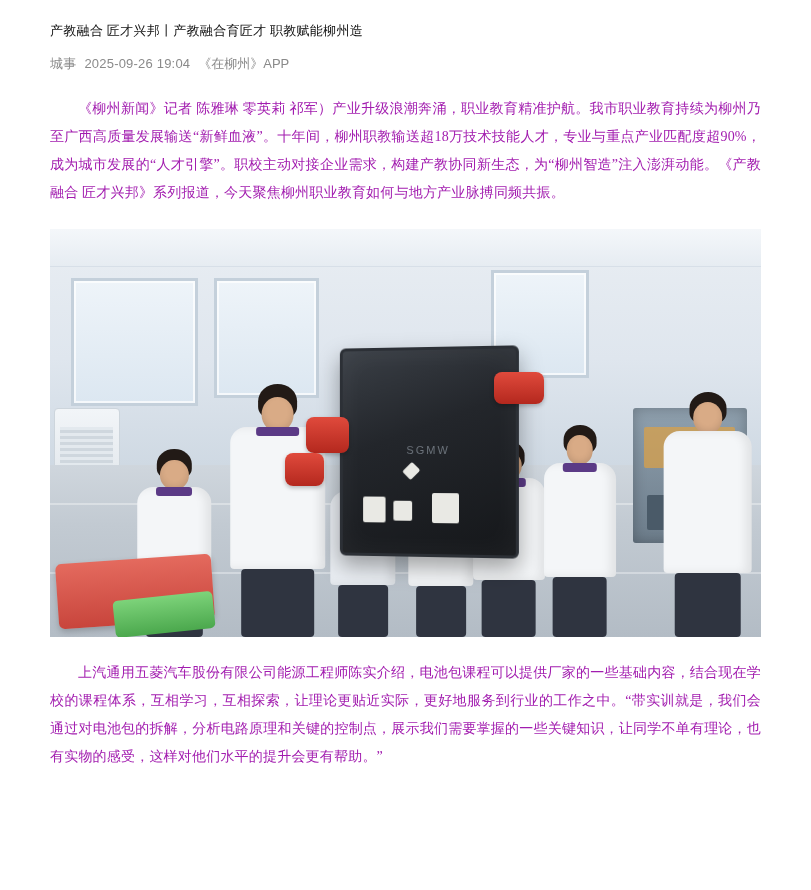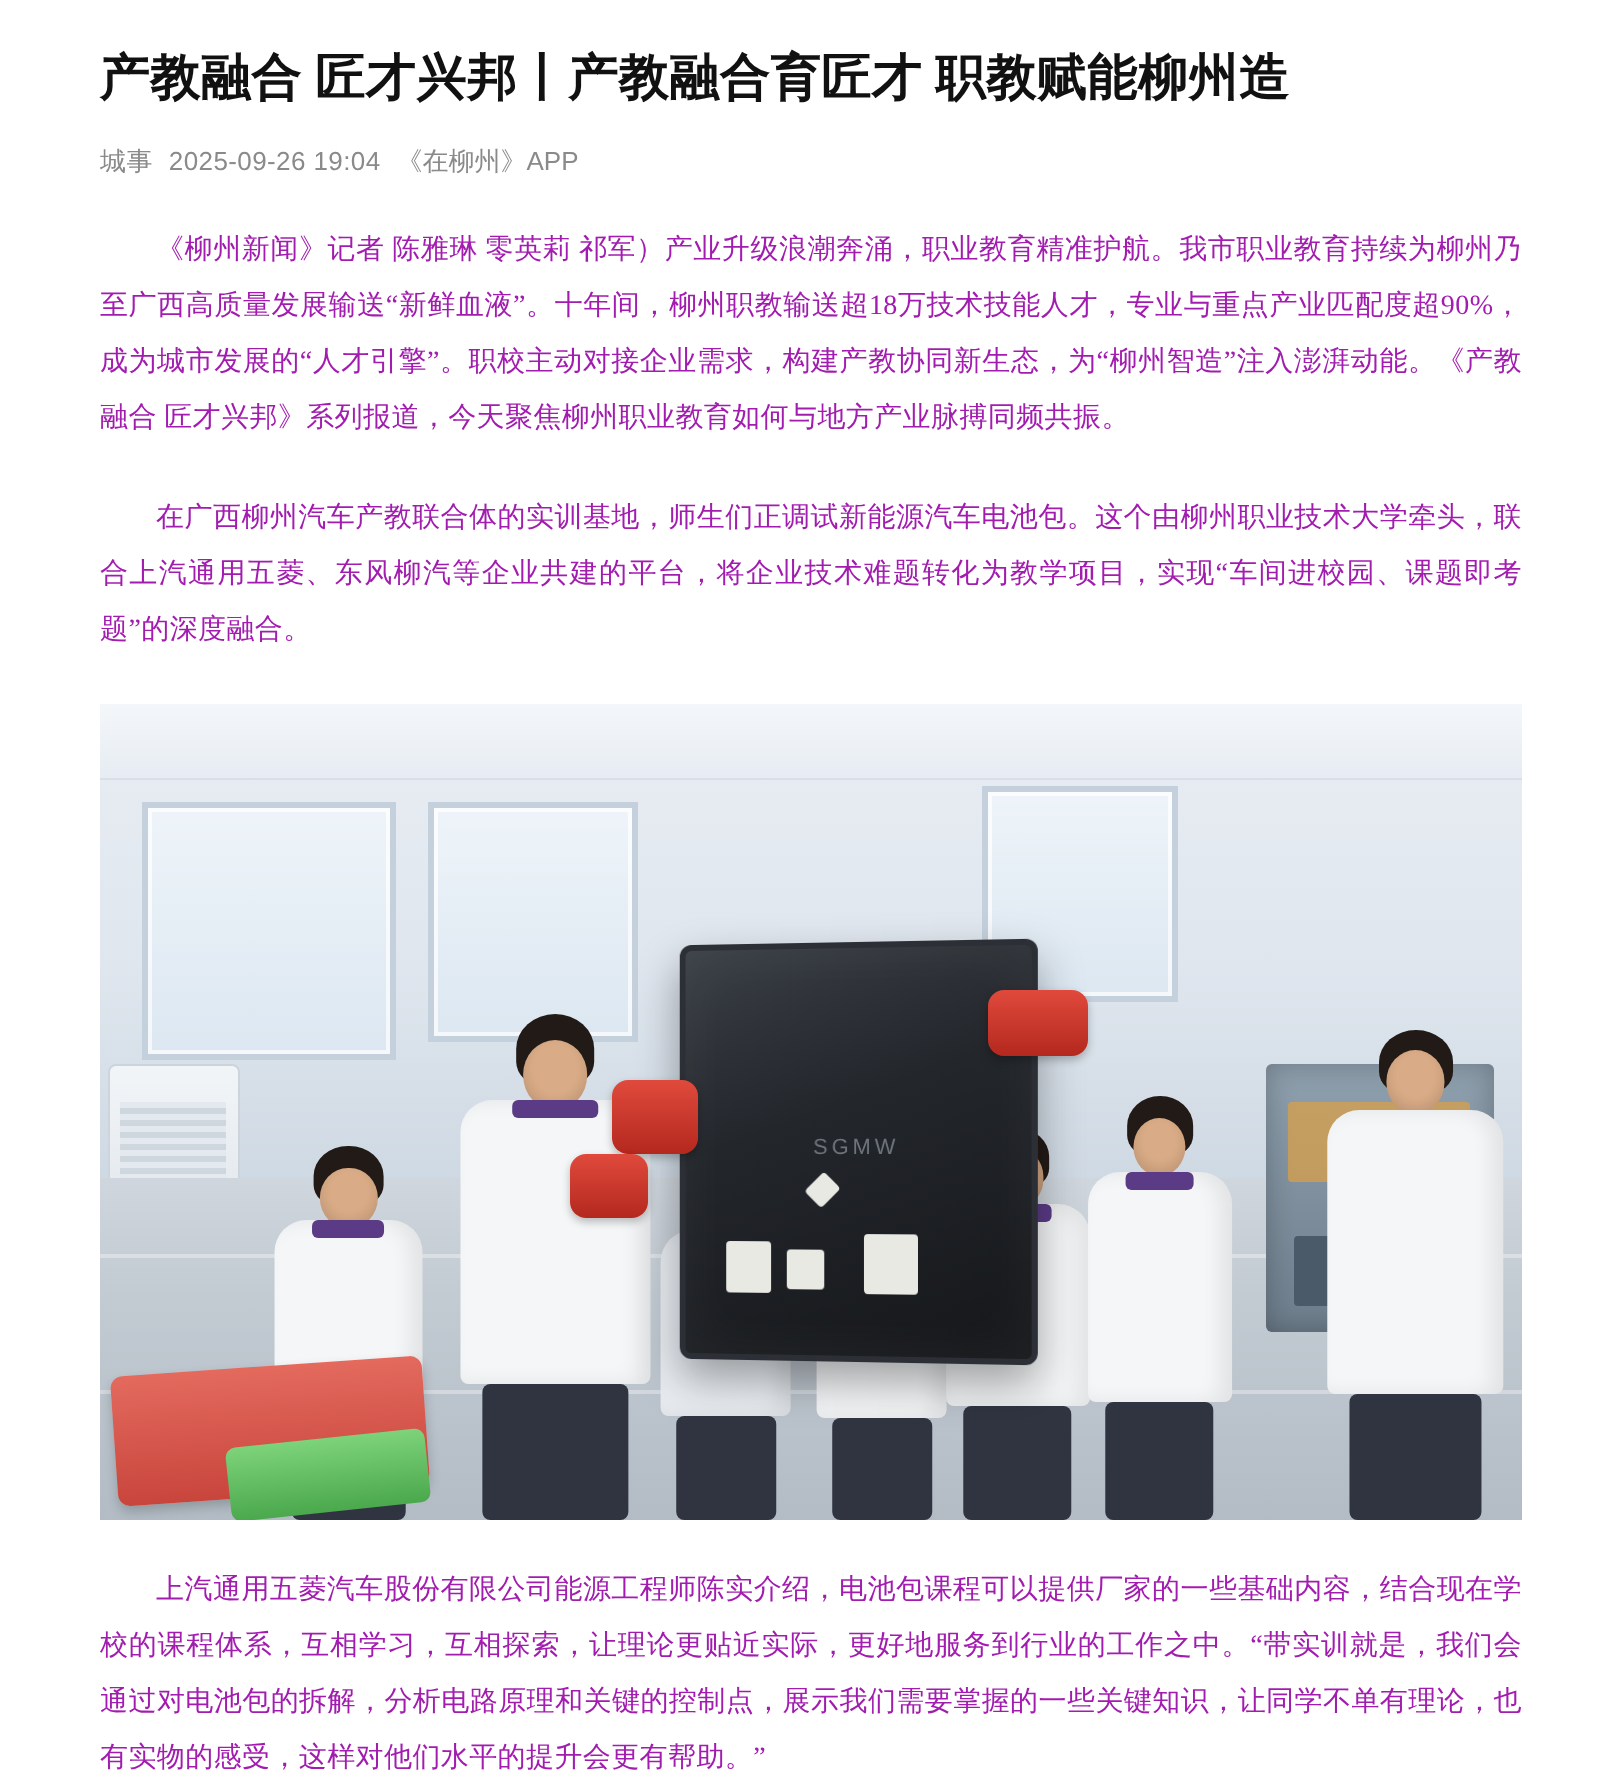--- a/index.html
+++ b/index.html
@@ -14,22 +14,22 @@
     color: #1a1a1a;
   }
   .article {
     width: 811px;
     box-sizing: border-box;
     padding: 14px 50px 10px 50px;
     background: #ffffff;
   }
   .headline {
     font-family: "Liberation Serif", "DejaVu Serif", serif;
-    font-size: 25px;
-    font-weight: bold;
+    font-size: 13px;
+    font-weight: normal;
     line-height: 1.45;
     letter-spacing: 0.3px;
     color: #111111;
     margin: 8px 0 0 0;
   }
   .meta {
     margin-top: 14px;
     font-size: 13px;
     color: #8a8a8a;
     font-family: "Liberation Sans", sans-serif;
@@ -193,21 +193,20 @@
   <div class="meta">
     <span>城事</span>
     <span>2025-09-26 19:04</span>
     <span class="meta-source">《在柳州》APP</span>
   </div>
 
   <div class="body-block">
 
     <p class="para">《柳州新闻》记者 陈雅琳 零英莉 祁军）产业升级浪潮奔涌，职业教育精准护航。我市职业教育持续为柳州乃至广西高质量发展输送“新鲜血液”。十年间，柳州职教输送超18万技术技能人才，专业与重点产业匹配度超90%，成为城市发展的“人才引擎”。职校主动对接企业需求，构建产教协同新生态，为“柳州智造”注入澎湃动能。《产教融合 匠才兴邦》系列报道，今天聚焦柳州职业教育如何与地方产业脉搏同频共振。</p>
 
-    <p class="para">在广西柳州汽车产教联合体的实训基地，师生们正调试新能源汽车电池包。这个由柳州职业技术大学牵头，联合上汽通用五菱、东风柳汽等企业共建的平台，将企业技术难题转化为教学项目，实现“车间进校园、课题即考题”的深度融合。</p>
 
     <div class="figure">
       <div class="photo">
         <div class="wall"></div>
         <div class="ceiling"></div>
         <div class="window w1"></div>
         <div class="window w2"></div>
         <div class="window w3"></div>
         <div class="ac"></div>
         <div class="floor">

